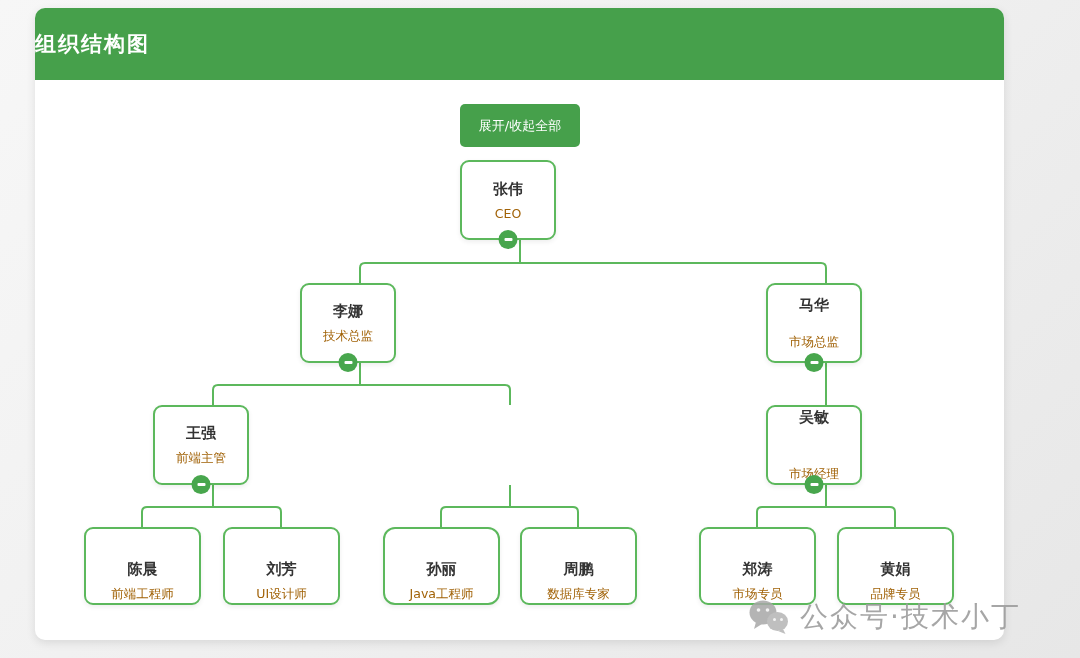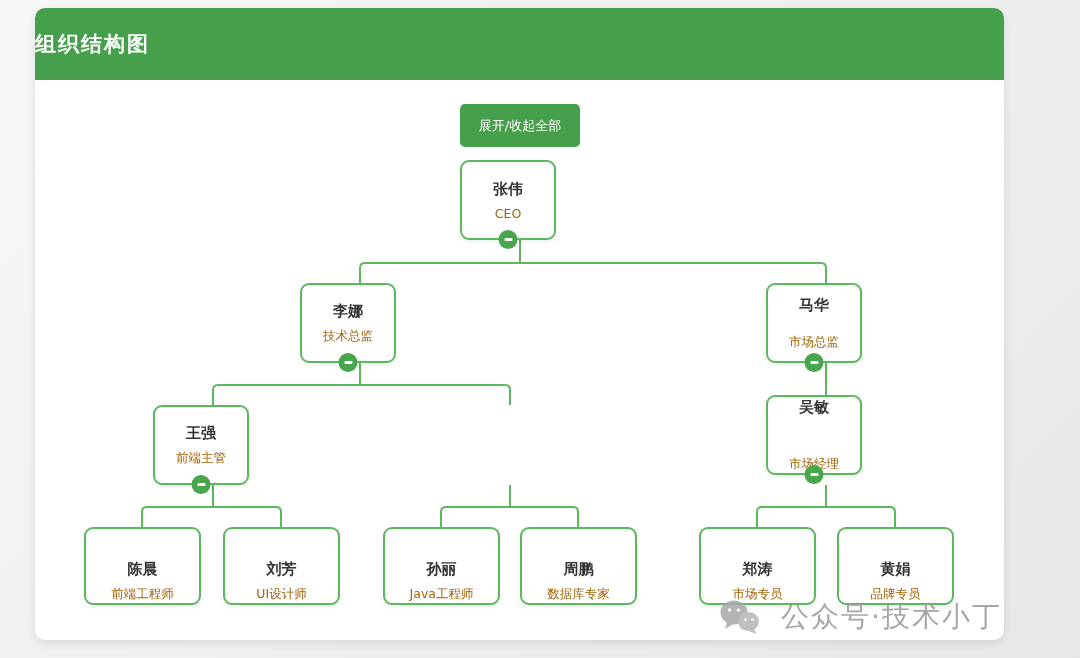--- a/index.html
+++ b/index.html
@@ -103,24 +103,24 @@
     padding: 0;
   }
   .minus-icon {
     display: block;
     width: 8px; height: 2.5px;
     background: #ffffff;
     border-radius: 1px;
   }
   .watermark {
     position: absolute;
-    left: 719px; top: 598px;
-    display: flex;
-    align-items: center;
-    gap: 20px;
+    left: 748px; top: 598px;
+    display: flex;
+    align-items: center;
+    gap: 10px;
     z-index: 5;
     pointer-events: none;
   }
   .watermark-text {
     font-size: 28px;
     color: #9d9d9d;
     letter-spacing: 2px;
     opacity: 0.9;
   }
   .wechat-icon { opacity: 0.85; }
@@ -180,37 +180,37 @@
         </button>
     </div>
 
     <div class="node" style="left:118px; top:325px;">
       <div class="node-name">王强</div>
       <div class="node-title">前端主管</div>
       <button class="collapse-btn">
           <span class="minus-icon"></span>
         </button>
     </div>
-    <div class="node" style="left:731px; top:315px;gap:32px;">
+    <div class="node" style="left:731px; top:325px;gap:32px;">
       <div class="node-name">吴敏</div>
       <div class="node-title">市场经理</div>
       <button class="collapse-btn">
           <span class="minus-icon"></span>
         </button>
     </div>
 
     <div class="node leaf" style="left:49px; top:447px;">
       <div class="node-name">陈晨</div>
       <div class="node-title">前端工程师</div>
     </div>
     <div class="node leaf" style="left:188px; top:447px;">
       <div class="node-name">刘芳</div>
       <div class="node-title">UI设计师</div>
     </div>
-    <div class="node leaf" style="left:348px; top:447px;">
+    <div class="node leaf" style="left:348px; top:447px;border-radius:12px;">
       <div class="node-name">孙丽</div>
       <div class="node-title">Java工程师</div>
     </div>
     <div class="node leaf" style="left:485px; top:447px;">
       <div class="node-name">周鹏</div>
       <div class="node-title">数据库专家</div>
     </div>
     <div class="node leaf" style="left:664px; top:447px;">
       <div class="node-name">郑涛</div>
       <div class="node-title">市场专员</div>

